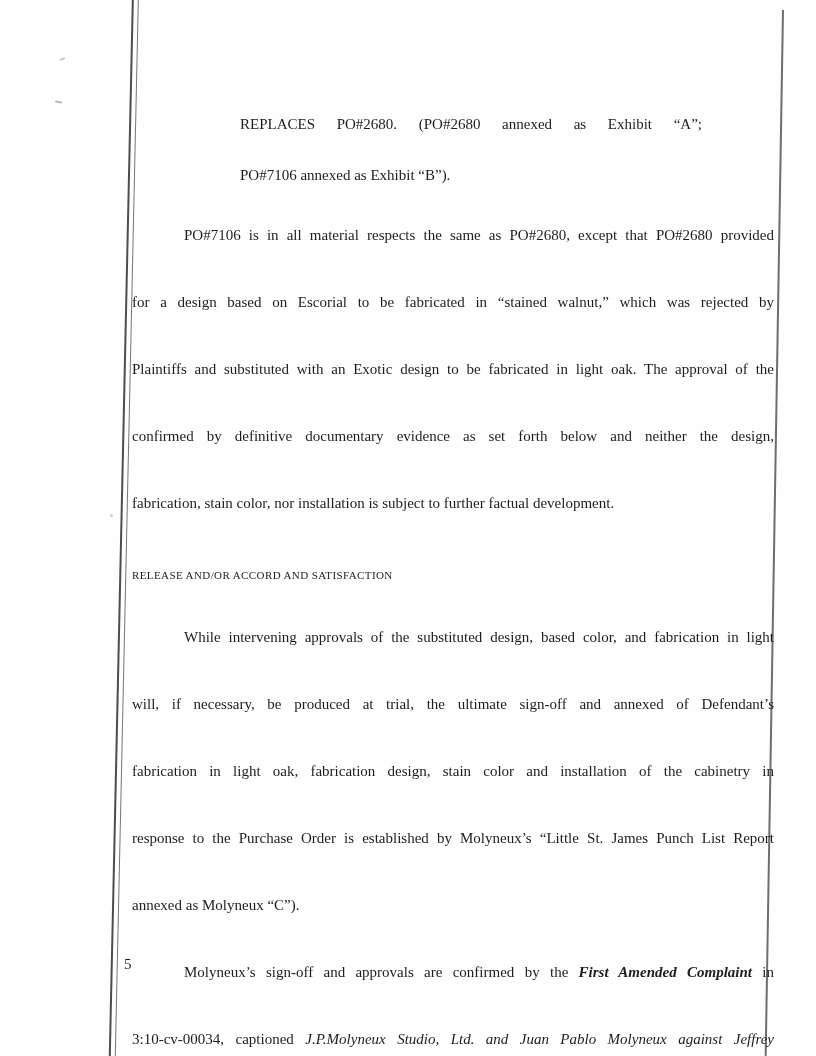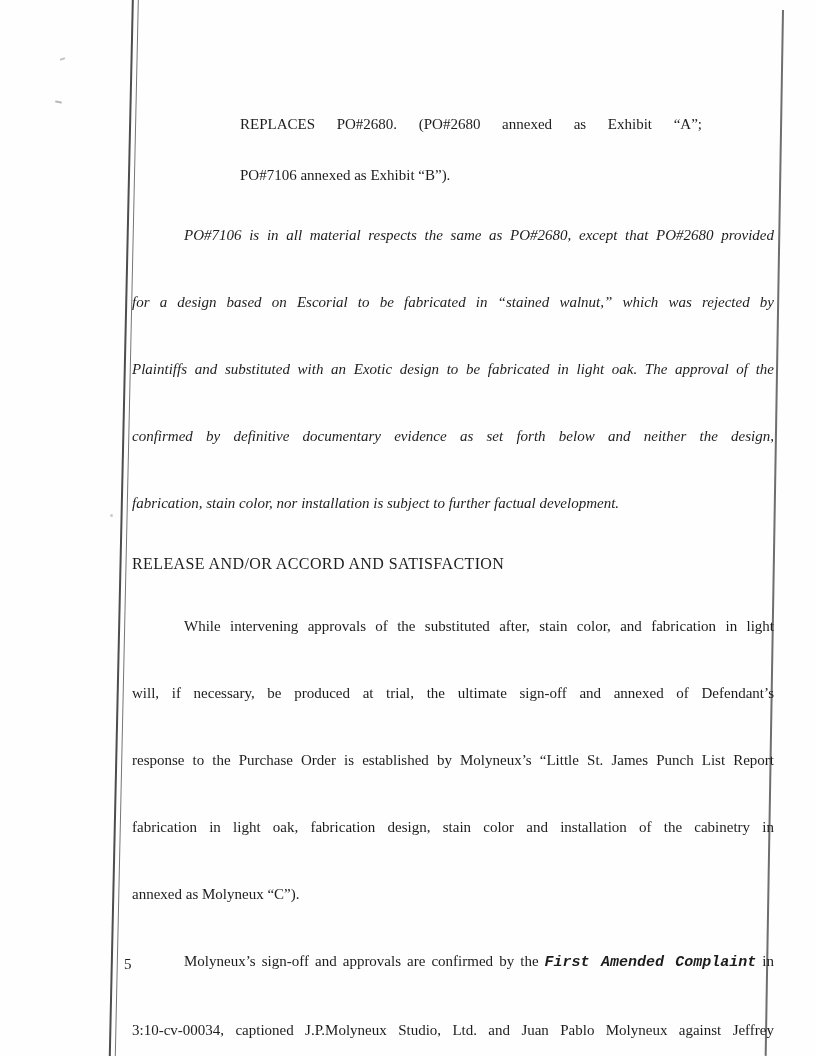--- a/index.html
+++ b/index.html
@@ -47,33 +47,33 @@
     text-align: justify;
     text-align-last: left;
     margin-top: 29px;
   }
   .ln.jl { text-align-last: justify; }
   .ind { text-indent: 52px; }
 
   .quote { margin-left: 108px; width: 462px; }
   .quote .ln { line-height: 22px; }
 
-  .para-1 { margin-top: 30px; font-style: italic; }
+  .para-1 { margin-top: 30px; }
   .heading {
-    margin-top: 28px;
-    font-size: 16px;
+    margin-top: 39px;
+    font-size: 11px;
     line-height: 28px;
     letter-spacing: 0.4px;
     text-align: right;
   }
   .para-2 { margin-top: 10px; }
   .para-3 { margin-top: 0; }
 
-  .bi { font-weight: bold; font-style: italic; font-family: Liberation Mono, monospace; }
-  .it { }
+  .bi { font-weight: bold; font-style: italic; }
+  .it { font-style: italic; }
 
   .pagenum {
     position: absolute;
     left: 124px; top: 953px;
     font-size: 15px;
     line-height: 22px;
   }
 </style>
 </head>
 <body>
@@ -97,24 +97,24 @@
       <div class="ln jl ind">PO#7106 is in all material respects the same as PO#2680, except that PO#2680 provided</div>
       <div class="ln jl">for a design based on Escorial to be fabricated in “stained walnut,” which was rejected by</div>
       <div class="ln jl">Plaintiffs and substituted with an Exotic design to be fabricated in light oak. The approval of the</div>
       <div class="ln jl">confirmed by definitive documentary evidence as set forth below and neither the design,</div>
       <div class="ln">fabrication, stain color, nor installation is subject to further factual development.</div>
     </div>
 
     <div class="ln heading">RELEASE AND/OR ACCORD AND SATISFACTION</div>
 
     <div class="para-2">
-      <div class="ln jl ind">While intervening approvals of the substituted after, stain color, and fabrication in light</div>
+      <div class="ln jl ind">While intervening approvals of the substituted design, based color, and fabrication in light</div>
       <div class="ln jl">will, if necessary, be produced at trial, the ultimate sign-off and annexed of Defendant’s</div>
+      <div class="ln jl">fabrication in light oak, fabrication design, stain color and installation of the cabinetry in</div>
       <div class="ln jl">response to the Purchase Order is established by Molyneux’s “Little St. James Punch List Report</div>
-      <div class="ln jl">fabrication in light oak, fabrication design, stain color and installation of the cabinetry in</div>
       <div class="ln">annexed as Molyneux “C”).</div>
     </div>
 
     <div class="para-3">
       <div class="ln jl ind"><span>Molyneux’s sign-off and approvals are confirmed by the </span><span class="bi">First Amended Complaint</span><span> in</span></div>
       <div class="ln jl"><span>3:10-cv-00034, captioned </span><span class="it">J.P.Molyneux Studio, Ltd. and Juan Pablo Molyneux against Jeffrey</span></div>
     </div>
 
   </div>
 

